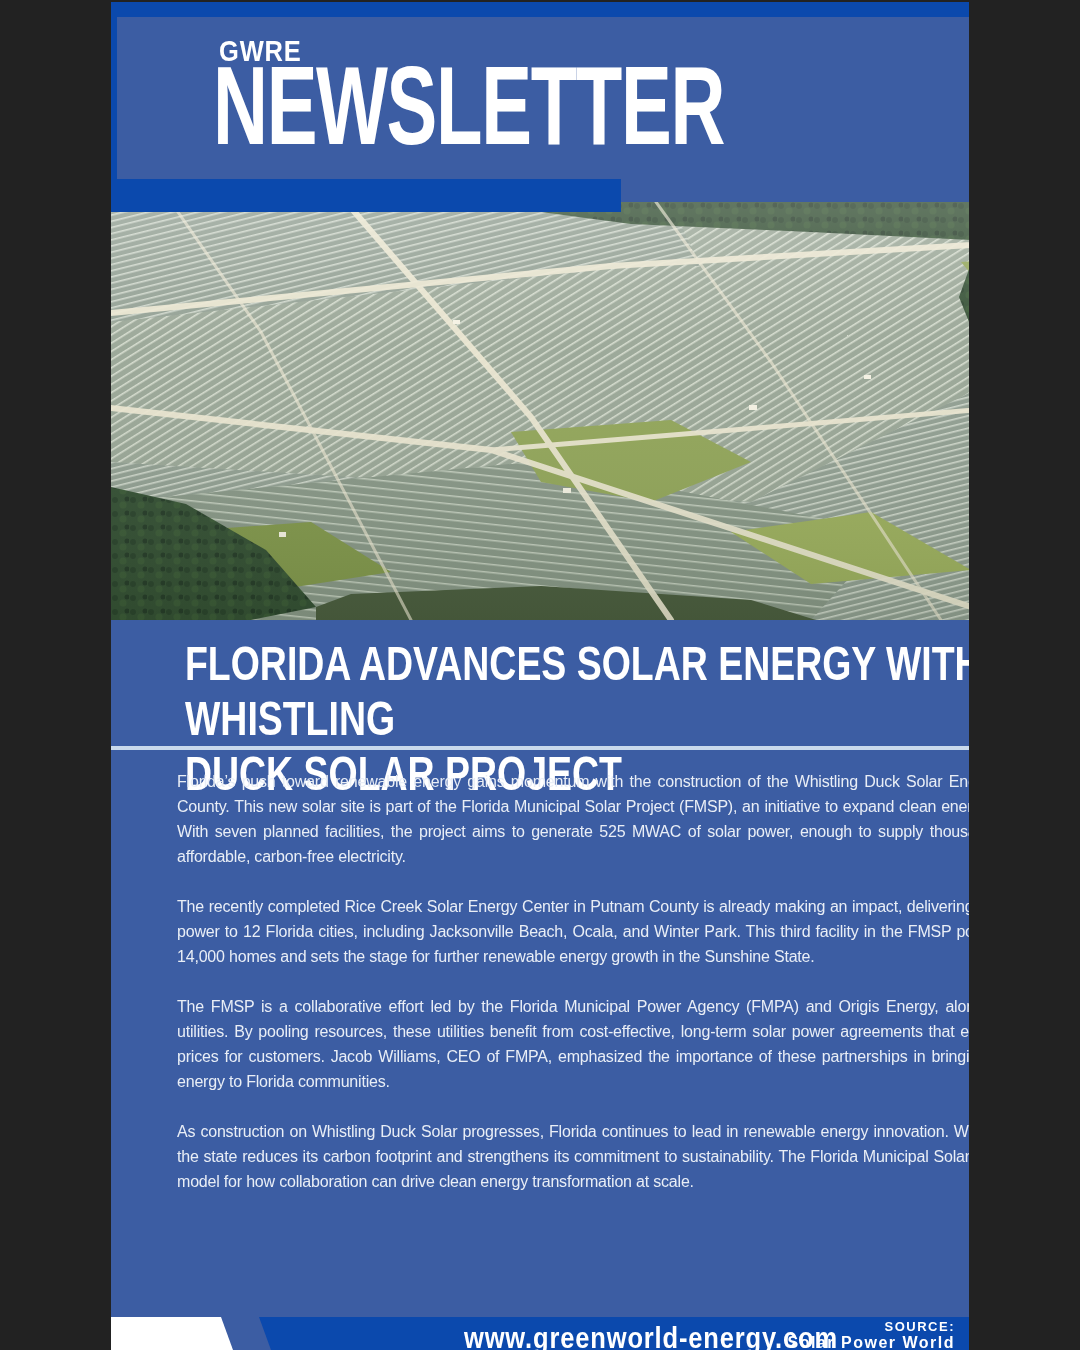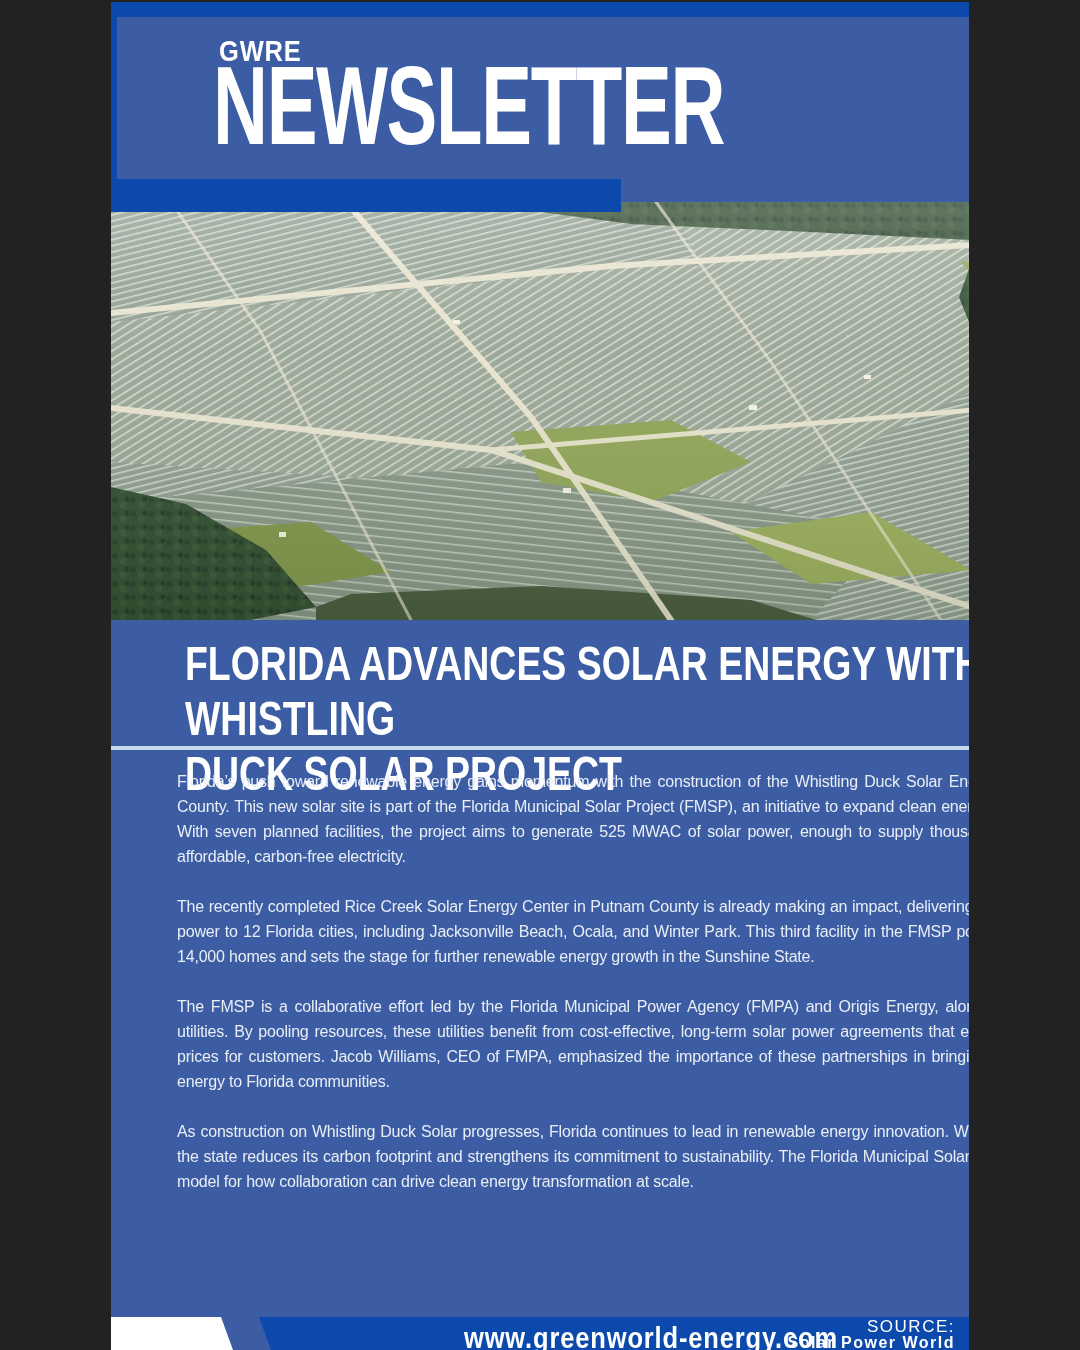--- a/index.html
+++ b/index.html
@@ -66,21 +66,21 @@
     transform:skewX(20deg);transform-origin:left top;z-index:4;
   }
   .footer-site{
     position:absolute;left:0;top:1319px;width:1080px;text-align:center;z-index:5;
     color:var(--text_white);font-size:30px;font-weight:bold;letter-spacing:1px;
     transform:scaleX(.85);transform-origin:center top;
   }
   .footer-source{
     position:absolute;right:14px;top:1317px;text-align:right;z-index:5;color:var(--text_white);
   }
-  .footer-source-label{font-size:17px;font-weight:normal;letter-spacing:1.5px;line-height:15px;}
+  .footer-source-label{font-size:13px;font-weight:bold;letter-spacing:1.5px;line-height:15px;}
   .footer-source-name{font-size:16px;font-weight:bold;letter-spacing:1.5px;line-height:18px;}
 </style>
 </head>
 <body>
 
 <div class="page">
 
   <div class="header">
     <div class="kicker">GWRE</div>
     <div class="masthead-title">NEWSLETTER</div>

